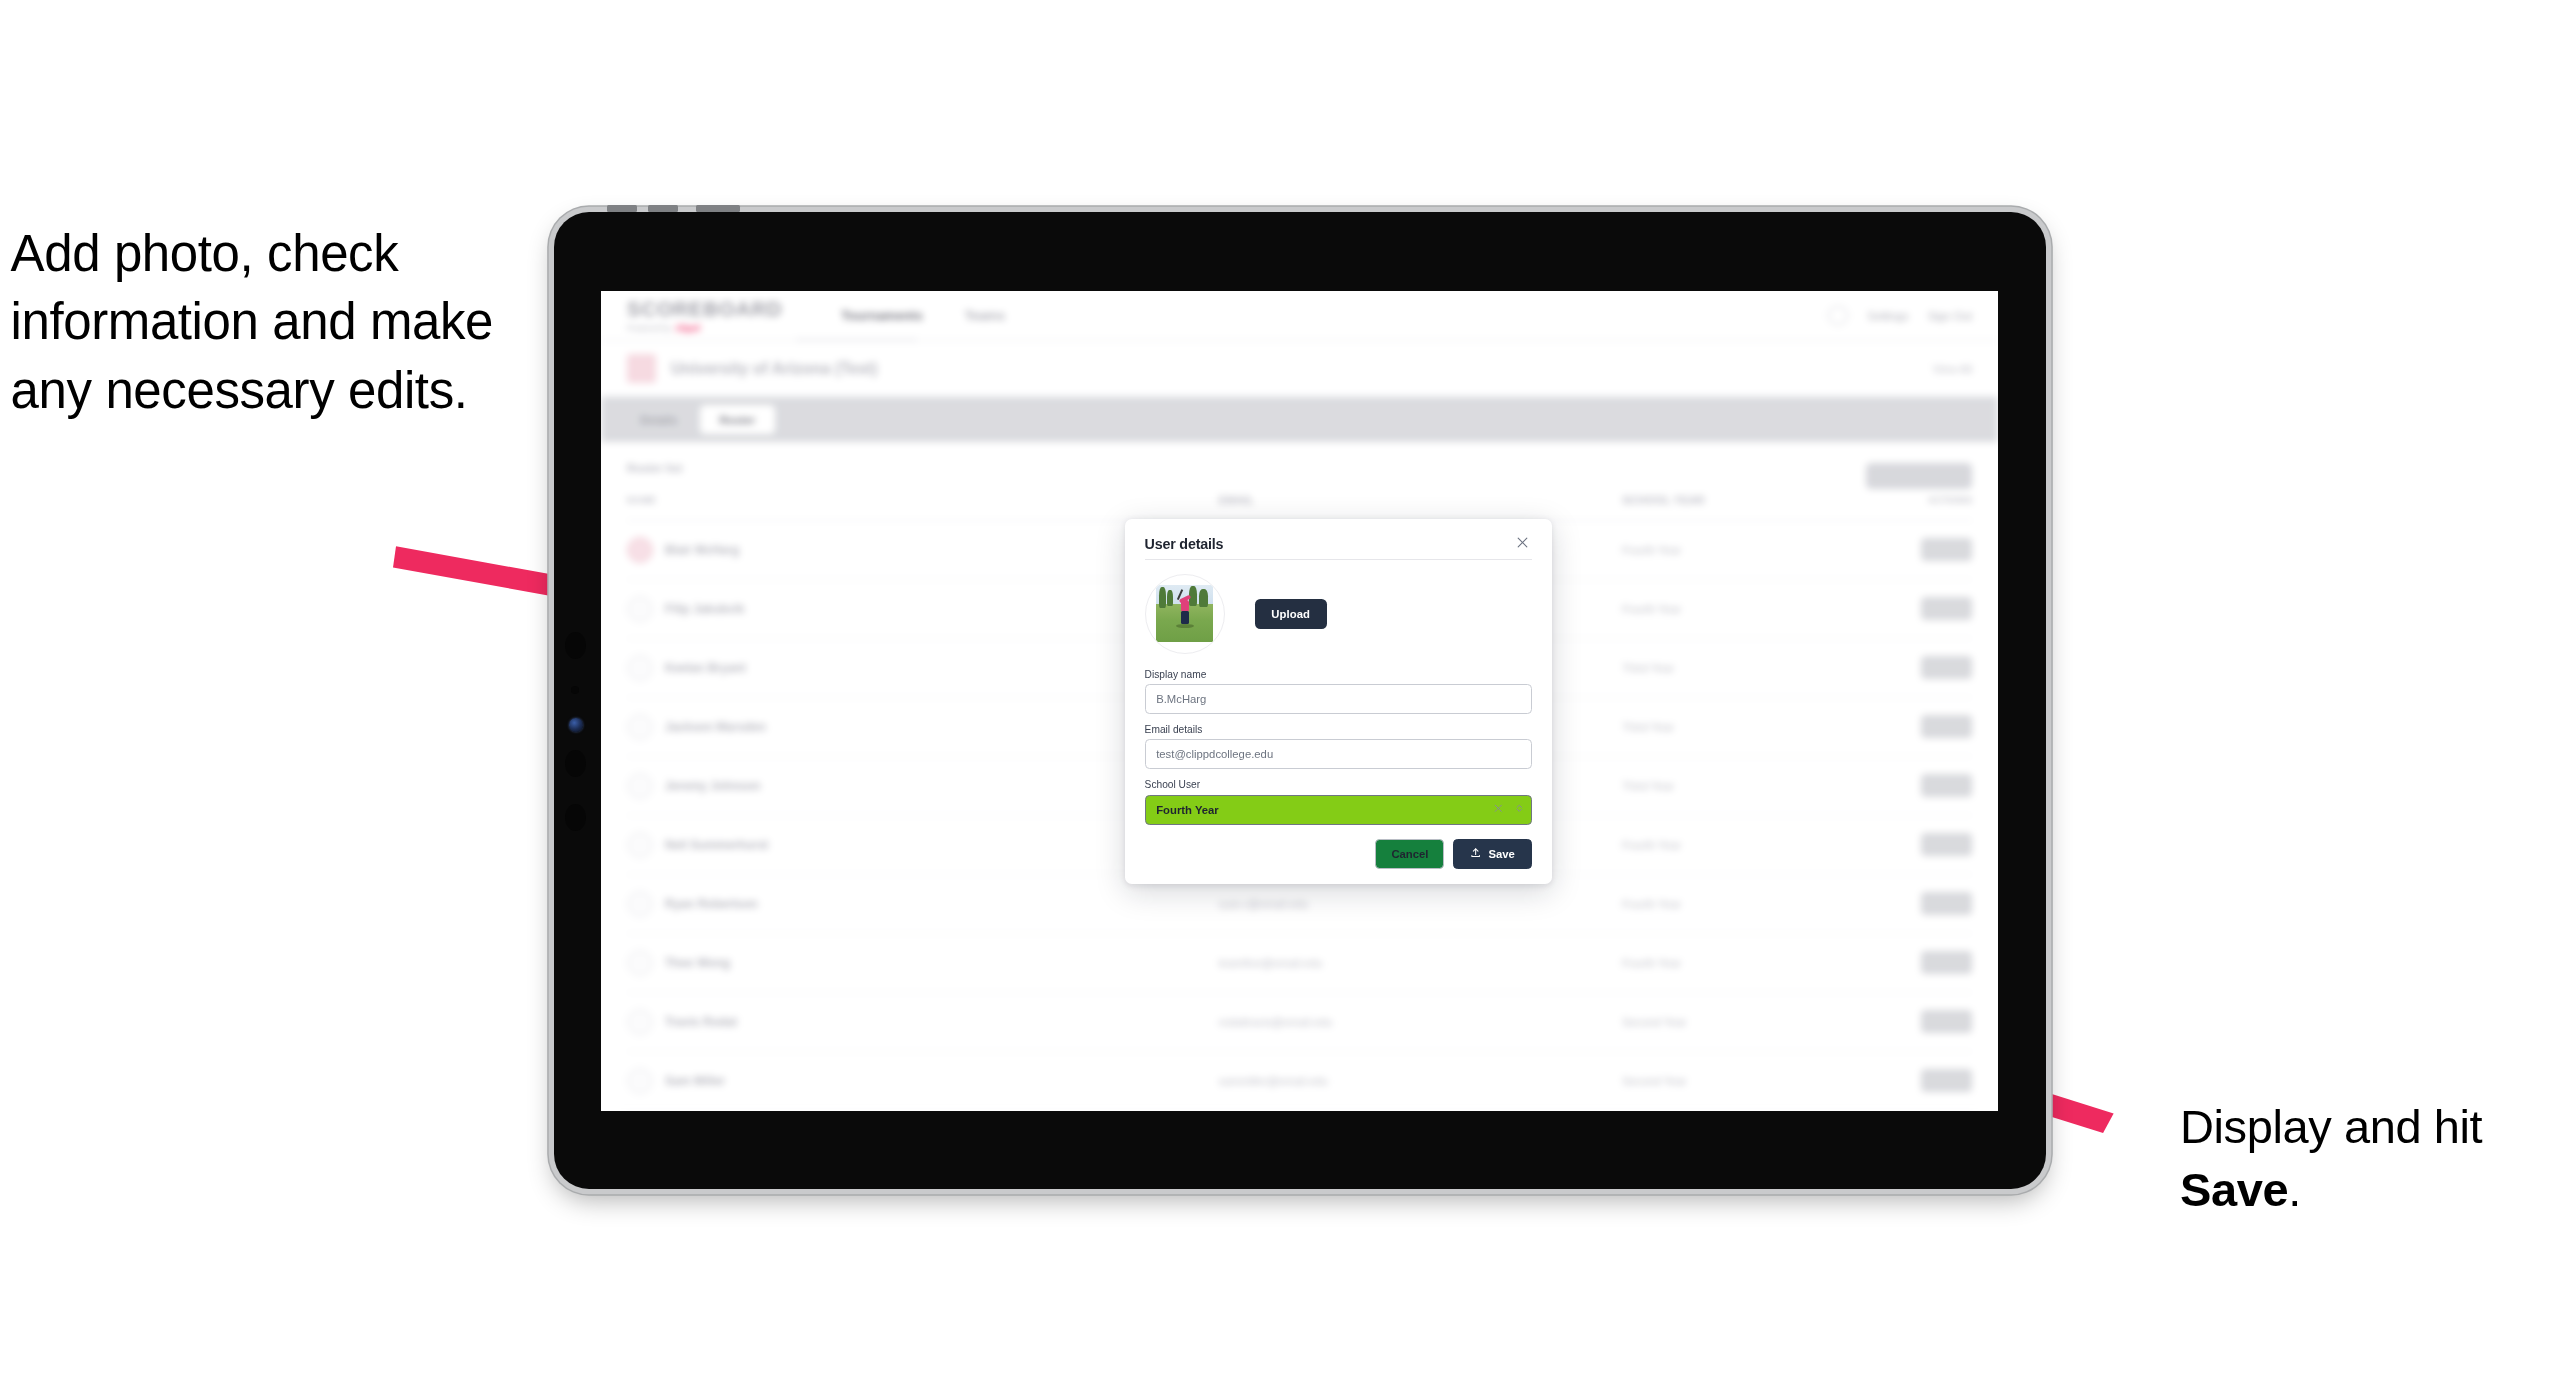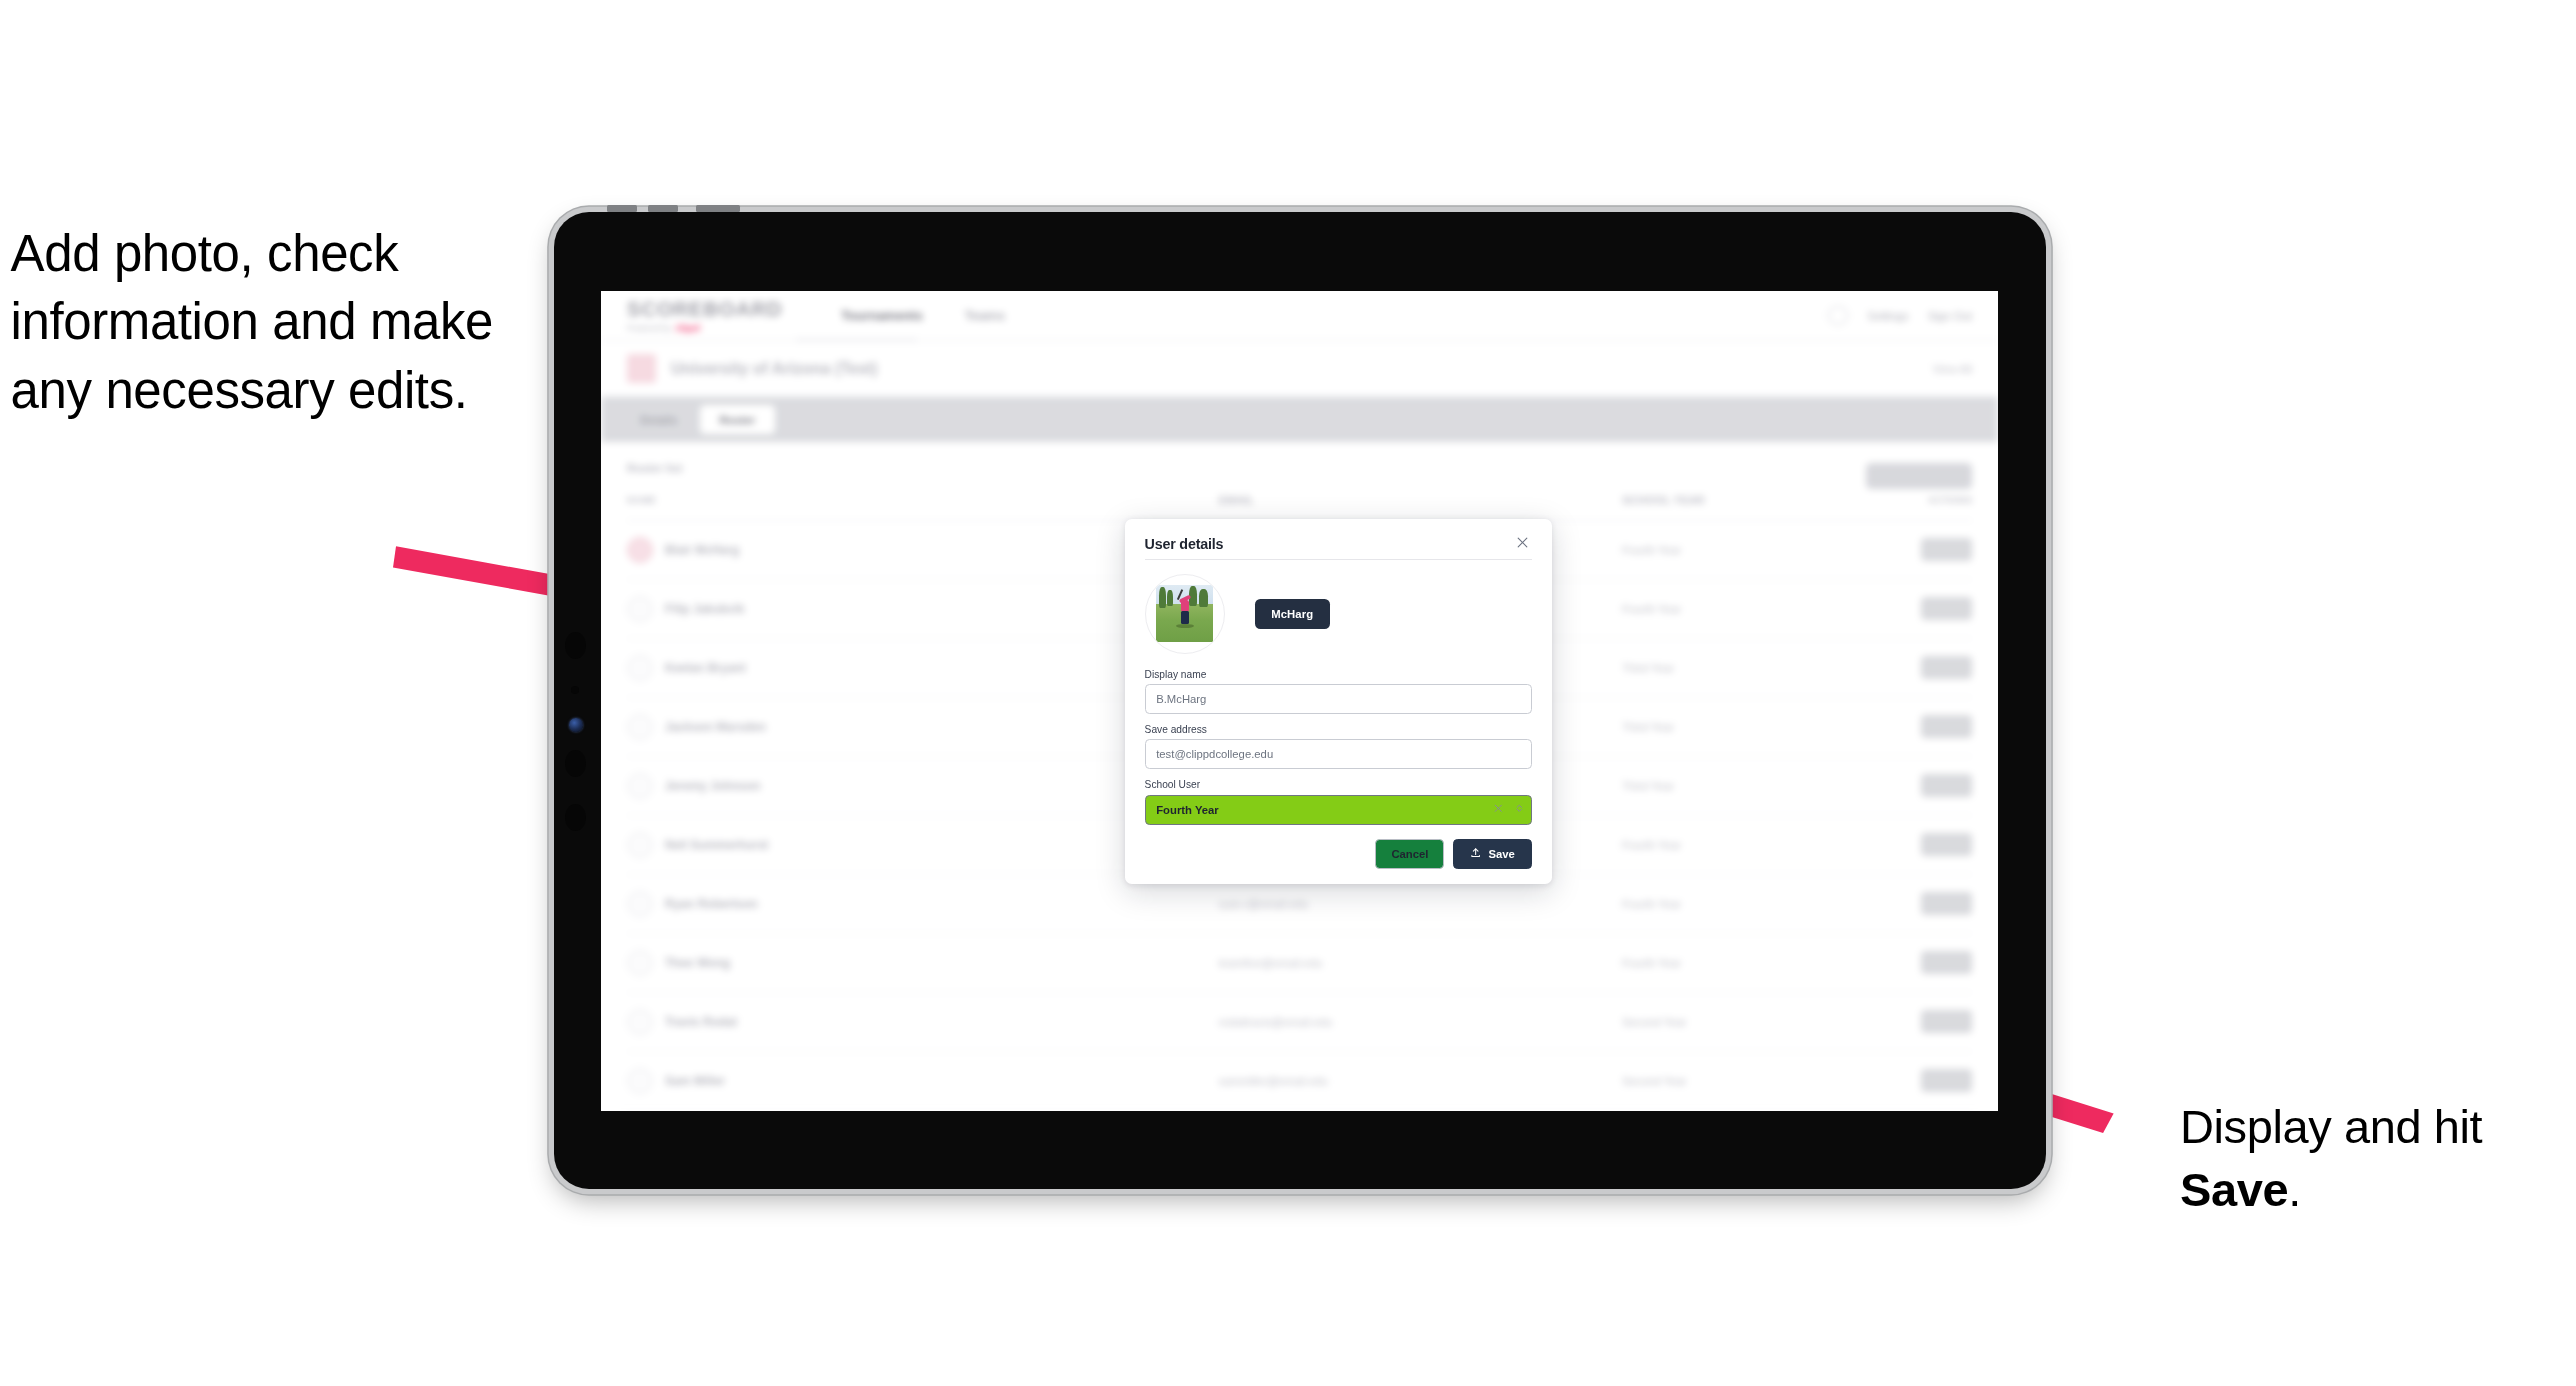--- a/index.html
+++ b/index.html
@@ -442,31 +442,31 @@
                 <div class="ap-tree t2"></div>
               <div class="ap-tree t3"></div>
                 <div class="ap-tree t4"></div>
               <div class="ap-shadow"></div>
               <div class="ap-club"></div>
               <div class="ap-arm"></div>
               <div class="ap-body"></div>
               <div class="ap-legs"></div>
             </div>
           </div>
-          <button class="upload-btn">McHarg</button>
+          <button class="upload-btn">Upload</button>
         </div>
 
 
         <div class="field">
           <div class="field-label">Display name</div>
           <input class="field-input" type="text" value="B.McHarg" style="">
         </div>
 
         <div class="field">
-          <div class="field-label">Save address</div>
+          <div class="field-label">Email details</div>
           <input class="field-input" type="text" value="test@clippdcollege.edu" style="">
         </div>
 
         <div class="field">
           <div class="field-label">School User</div>
           <div class="select-wrap">
             <div class="select-box">
               <span>Fourth Year</span>
             </div>
             <div class="select-ctrls">

